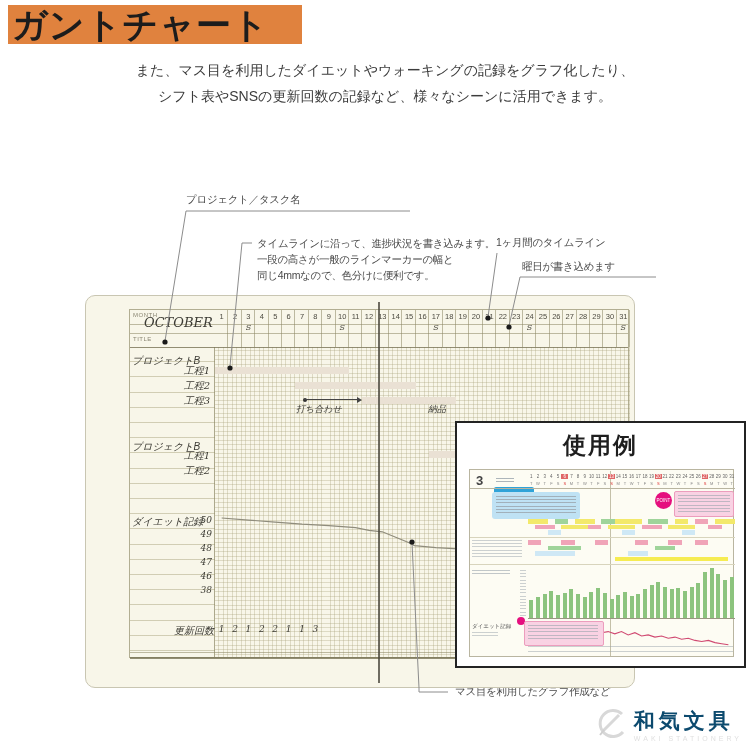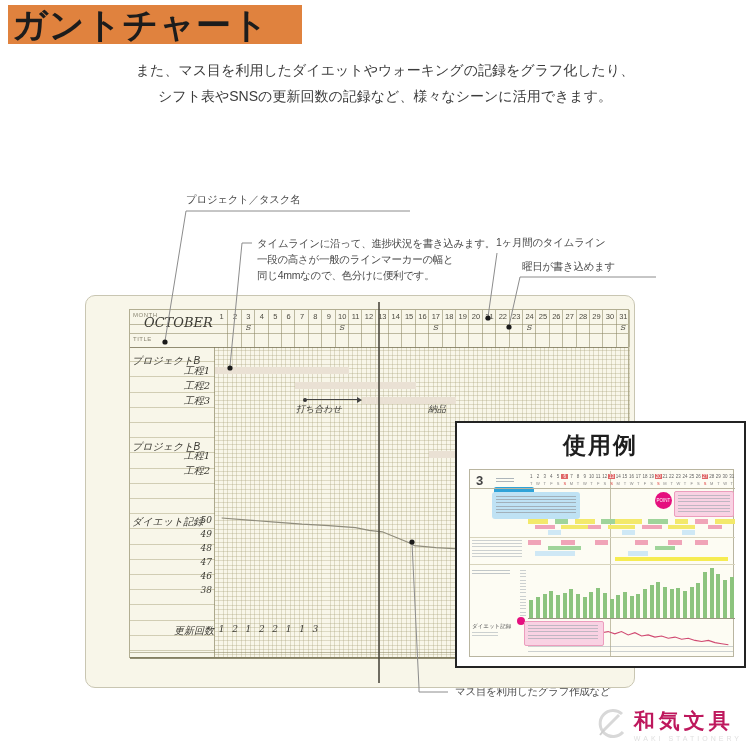--- a/index.html
+++ b/index.html
@@ -41,21 +41,21 @@
   .minipage{position:absolute;left:12px;top:46px;width:265px;height:188px;background:#fdfcf3;
             border:1px solid #b9b5a0;box-sizing:border-box;}
   .seg{position:absolute;height:4.5px;}
   .fauxtext{position:absolute;background:repeating-linear-gradient(to bottom,#9aa4ac 0,#9aa4ac 1px,transparent 1px,transparent 3.2px);opacity:.8;}
   .minibar{position:absolute;width:4px;background:#8cc47e;}
   
   .overlay{position:absolute;left:0;top:0;z-index:5;pointer-events:none;}
   
   .logo{position:absolute;right:8px;bottom:8px;display:flex;align-items:center;z-index:2;}
   .logo-text{margin-left:6px;}
-  .logo-jp{font-size:21px;letter-spacing:4px;color:#be185d;font-weight:bold;}
+  .logo-jp{font-size:21px;letter-spacing:4px;color:#0c4a6e;font-weight:bold;}
   .logo-en{font-size:7px;letter-spacing:3px;color:#e0e0e0;text-align:center;}
 </style>
 </head>
 <body>
 
 <div class="banner">
   <h1>ガントチャート</h1>
 </div>
 
 <div class="intro">

